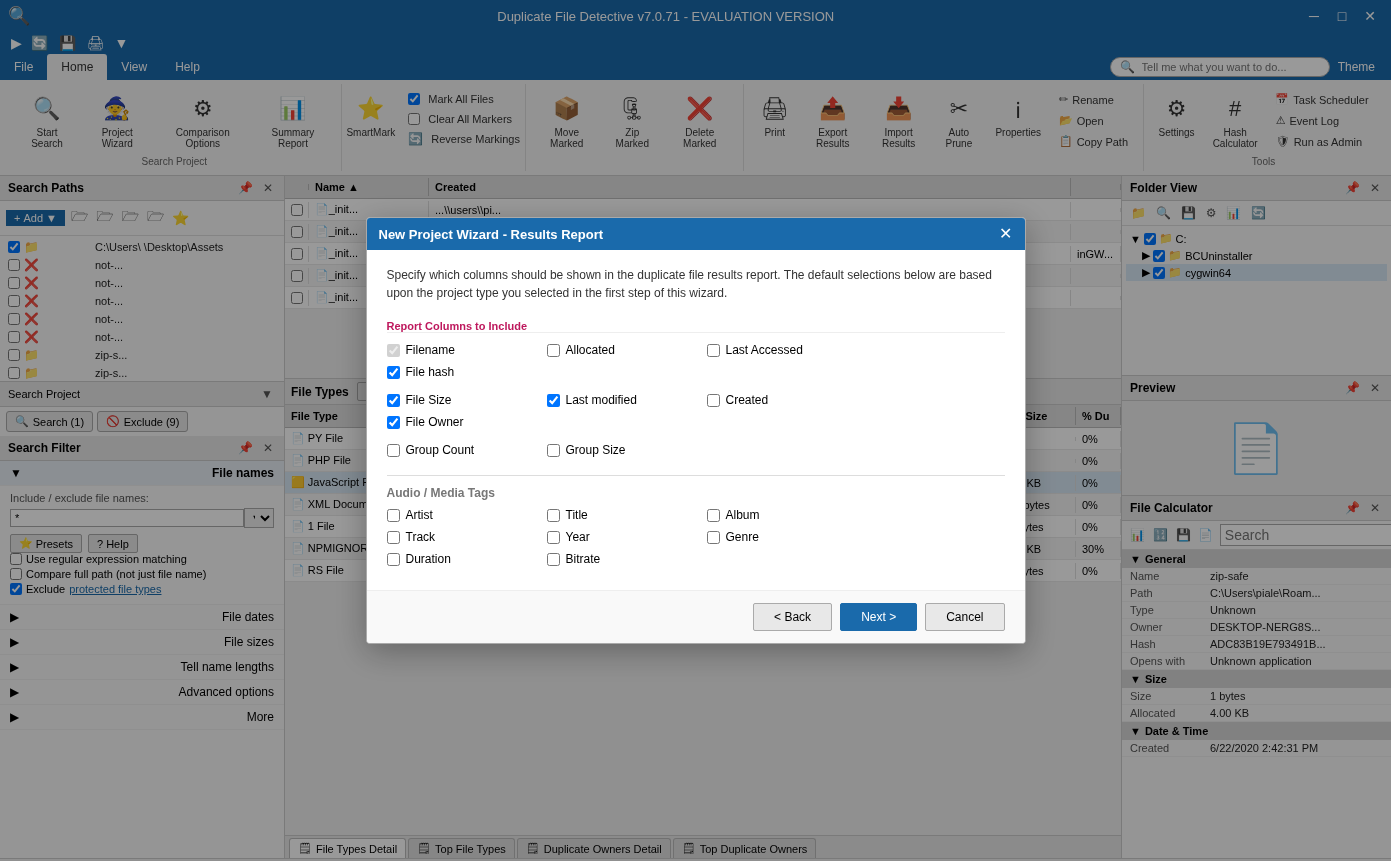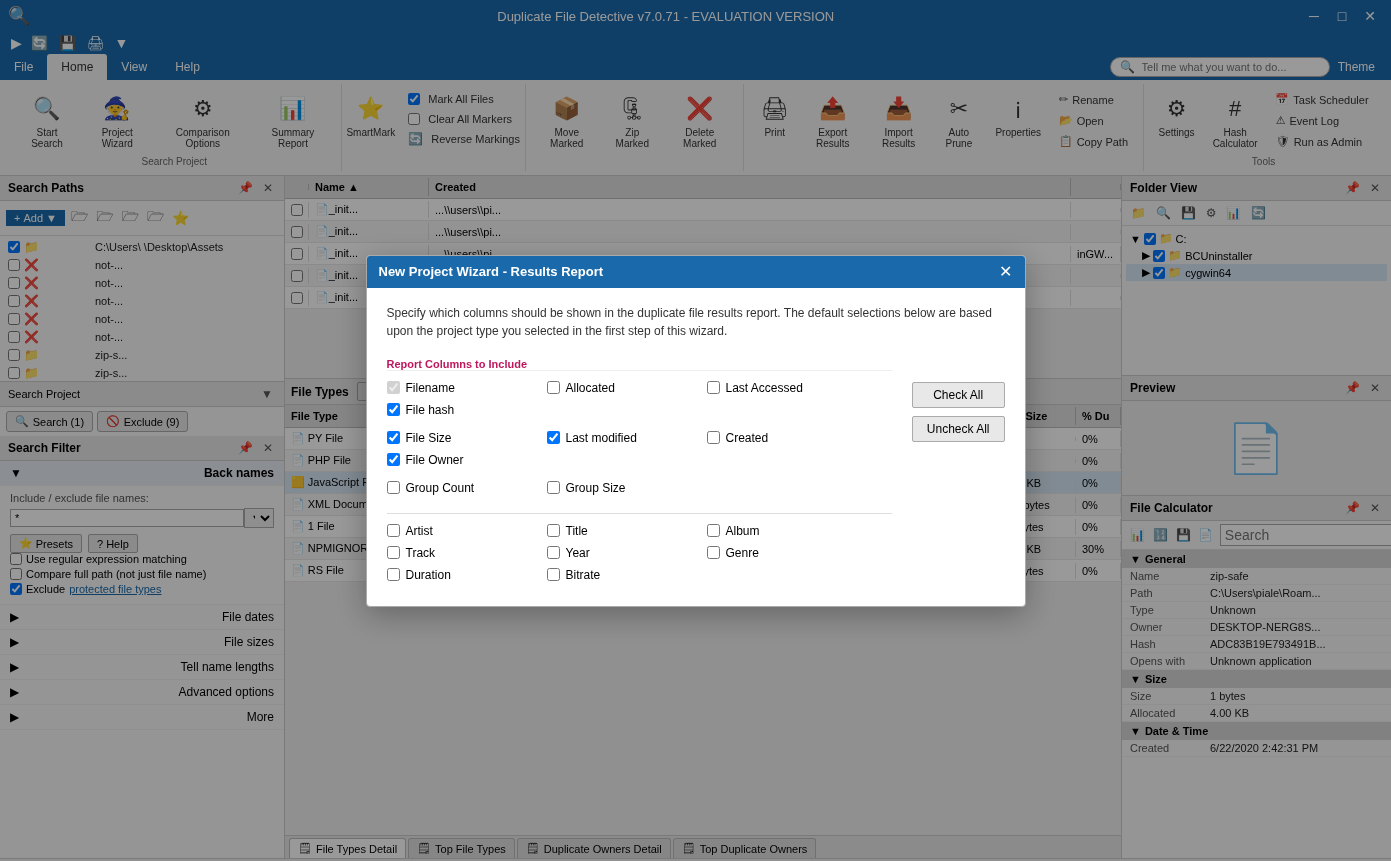--- a/index.html
+++ b/index.html
@@ -696,21 +696,21 @@
       <div style="display:flex;gap:4px;">
         <button class="panel-icon-btn">📌</button>
         <button class="panel-icon-btn">✕</button>
       </div>
     </div>
 
     <div class="filter-section">
 
       <div class="filter-section-item" style="background:#e8eef5;font-weight:bold;">
         <span>▼</span>
-        <span>Back names</span>
+        <span>File names</span>
       </div>
       <div class="filter-section-expanded">
         <div class="filter-label">Include / exclude file names:</div>
         <div class="filter-input-row">
           <input class="filter-input" type="text" value="*" style="">
           <select class="filter-select" style="width:30px;"><option>▼</option></select>
         </div>
         <div class="presets-help">
           <button class="small-btn">
             <span>⭐</span>
@@ -1125,20 +1125,21 @@
             <div class="modal-col">
               <label class="modal-check-row">
                 <input type="checkbox" style="">
                 <span>Group Size</span>
               </label>
             </div>
           </div>
 
           <hr class="modal-divider">
 
+          <div class="modal-audio-title">Audio / Media Tags</div>
           <div style="display:flex;gap:0;flex-wrap:wrap;">
             <div class="modal-col">
               <label class="modal-check-row">
                 <input type="checkbox" style="">
                 <span>Artist</span>
               </label>
             </div>
             <div class="modal-col">
               <label class="modal-check-row">
                 <input type="checkbox" style="">
@@ -1177,21 +1178,22 @@
             </div>
             <div class="modal-col">
               <label class="modal-check-row">
                 <input type="checkbox" style="">
                 <span>Bitrate</span>
               </label>
             </div>
           </div>
         </div>
 
-        <div class="modal-side-btns">
-          <button class="modal-side-btn">Check All</button>
-          <button class="modal-side-btn">Uncheck All</button>
-        </div>
-      </div>
-    </div>
-
+      </div>
+    </div>
+
+    <div class="modal-actions">
+      <button class="action-btn">&lt; Back</button>
+      <button class="action-btn primary">Next &gt;</button>
+      <button class="action-btn">Cancel</button>
+    </div>
   </div>
 </div>
 
 </body></html>

